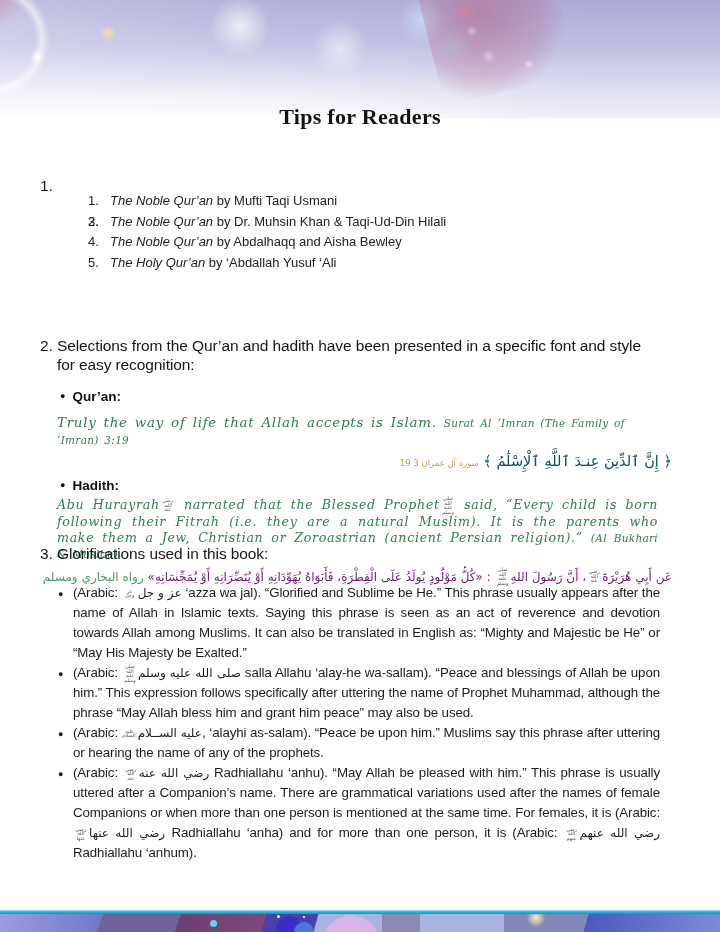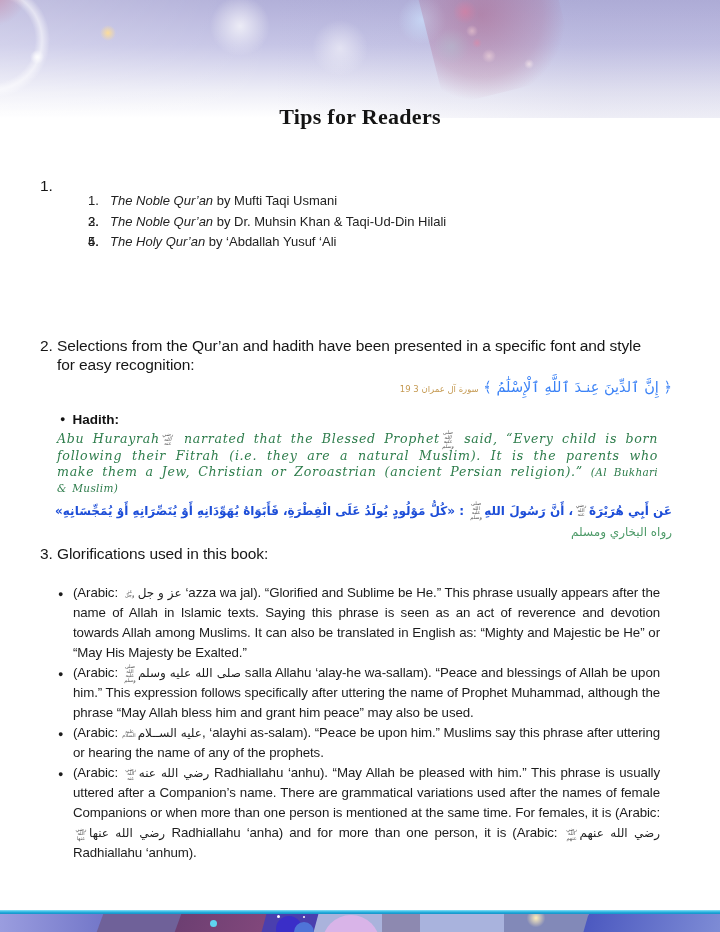--- a/index.html
+++ b/index.html
@@ -49,25 +49,25 @@
   
   .sub-bullet{margin:15px 0 0 20px;font-size:13.5px;font-weight:bold;color:#111;}
   .sub-bullet .dot{font-size:9px;vertical-align:2px;margin-right:7px;}
   .script-line,.script-para{margin:10px 0 0 17px;
     font-family:"DejaVu Serif",serif;font-style:italic;color:#2e7d4c;
     font-size:13.5px;line-height:16px;letter-spacing:.7px;word-spacing:2px;}
   .script-para{margin-top:3px;text-align:justify;margin-right:2px;font-size:12.6px;line-height:15.4px;}
   .seg-cite{font-size:10.5px;letter-spacing:.3px;}
   .arabic-line{margin:3px -12px 0 0;direction:rtl;text-align:right;
     font-family:"DejaVu Sans",sans-serif;line-height:19px;}
-  .seg-arabic-gold{color:#3b82f6;font-size:14.5px;}
+  .seg-arabic-gold{color:#0c4a6e;font-size:14.5px;}
   .seg-arabic-gold-small{color:#c59a52;font-size:8.5px;}
-  .seg-arabic-green{color:#1d4ed8;font-size:12px;font-weight:bold;}
+  .seg-arabic-green{color:#701a75;font-size:12px;}
   .seg-arabic-green-small{color:#4d9a68;font-size:12px;}
-  .hadith-bullet{margin-top:13px;}
+  .hadith-bullet{margin-top:5px;}
 
   
   .glor-list{list-style:none;margin:20px 0 0 0;padding:0;}
   .glor-item{position:relative;padding-left:33px;font-size:13.3px;line-height:20px;
     text-align:justify;color:#1c1c1c;letter-spacing:-.1px;}
   .glor-item .dot{position:absolute;left:18px;top:1px;font-size:9px;}
   .seg-arabic{font-family:"DejaVu Sans",sans-serif;font-size:12px;}
 
   
   .seg-seal{display:inline-block;width:12px;font-family:"DejaVu Sans",sans-serif;
@@ -113,34 +113,39 @@
     </li>
     <li class="book">
       <span class="book-num">2.</span>
     </li>
     <li class="book">
       <span class="book-num">3.</span>
       <span class="book-text"><span class="seg-italic">The Noble Qur’an</span><span class="seg-latin"> by Dr. Muhsin Khan &amp; Taqi-Ud-Din Hilali</span></span>
     </li>
     <li class="book">
       <span class="book-num">4.</span>
+      <span class="book-text"><span class="seg-italic">The Noble Qur’an</span><span class="seg-latin"> by Abdalhaqq and Aisha Bewley</span></span>
     </li>
     <li class="book">
       <span class="book-num">5.</span>
       <span class="book-text"><span class="seg-italic">The Holy Qur’an</span><span class="seg-latin"> by ‘Abdallah Yusuf ‘Ali</span></span>
     </li>
   </ol>
 </section>
 
 <section class="sec sec2">
   <div class="sec-heading">
     <span class="sec-num">2.</span>
     <span>Selections from the Qur’an and hadith have been presented in a specific font and style for easy recognition:</span>
   </div>
 
+  <div class="sub-bullet">
+    <span class="dot">●</span><span>Qur’an:</span>
+  </div>
+  <p class="script-line"><span class="seg-script">Truly the way of life that Allah accepts is Islam. </span><span class="seg-cite">Surat Al ‘Imran (The Family of ‘Imran) 3:19</span></p>
   <p class="arabic-line"><span class="seg-arabic-gold">﴿ إِنَّ ٱلدِّينَ عِنـدَ ٱللَّهِ ٱلْإِسْلَٰمُ ﴾ </span><span class="seg-arabic-gold-small">سورة آل عمران 3 19</span></p>
 
   <div class="sub-bullet hadith-bullet">
     <span class="dot">●</span><span>Hadith:</span>
   </div>
   <p class="script-para"><span class="seg-script">Abu Hurayrah</span><span class="seg-seal">رضي الله عنه</span><span class="seg-script"> narrated that the Blessed Prophet</span><span class="seg-seal">صلى الله عليه وسلم</span><span class="seg-script"> said, “Every child is born following their Fitrah (i.e. they are a natural Muslim). It is the parents who make them a Jew, Christian or Zoroastrian (ancient Persian religion).” </span><span class="seg-cite">(Al Bukhari &amp; Muslim)</span></p>
   <p class="arabic-line"><span class="seg-arabic-green">عَن أَبِي هُرَيْرَةَ</span><span class="seg-seal">رضي الله عنه</span><span class="seg-arabic-green">، أَنَّ رَسُولَ اللهِ</span><span class="seg-seal">صلى الله عليه وسلم</span><span class="seg-arabic-green"> : «كُلُّ مَوْلُودٍ يُولَدُ عَلَى الْفِطْرَةِ، فَأَبَوَاهُ يُهَوِّدَانِهِ أَوْ يُنَصِّرَانِهِ أَوْ يُمَجِّسَانِهِ» </span><span class="seg-arabic-green-small">رواه البخاري ومسلم</span></p>
 </section>
 
 <section class="sec sec3">

